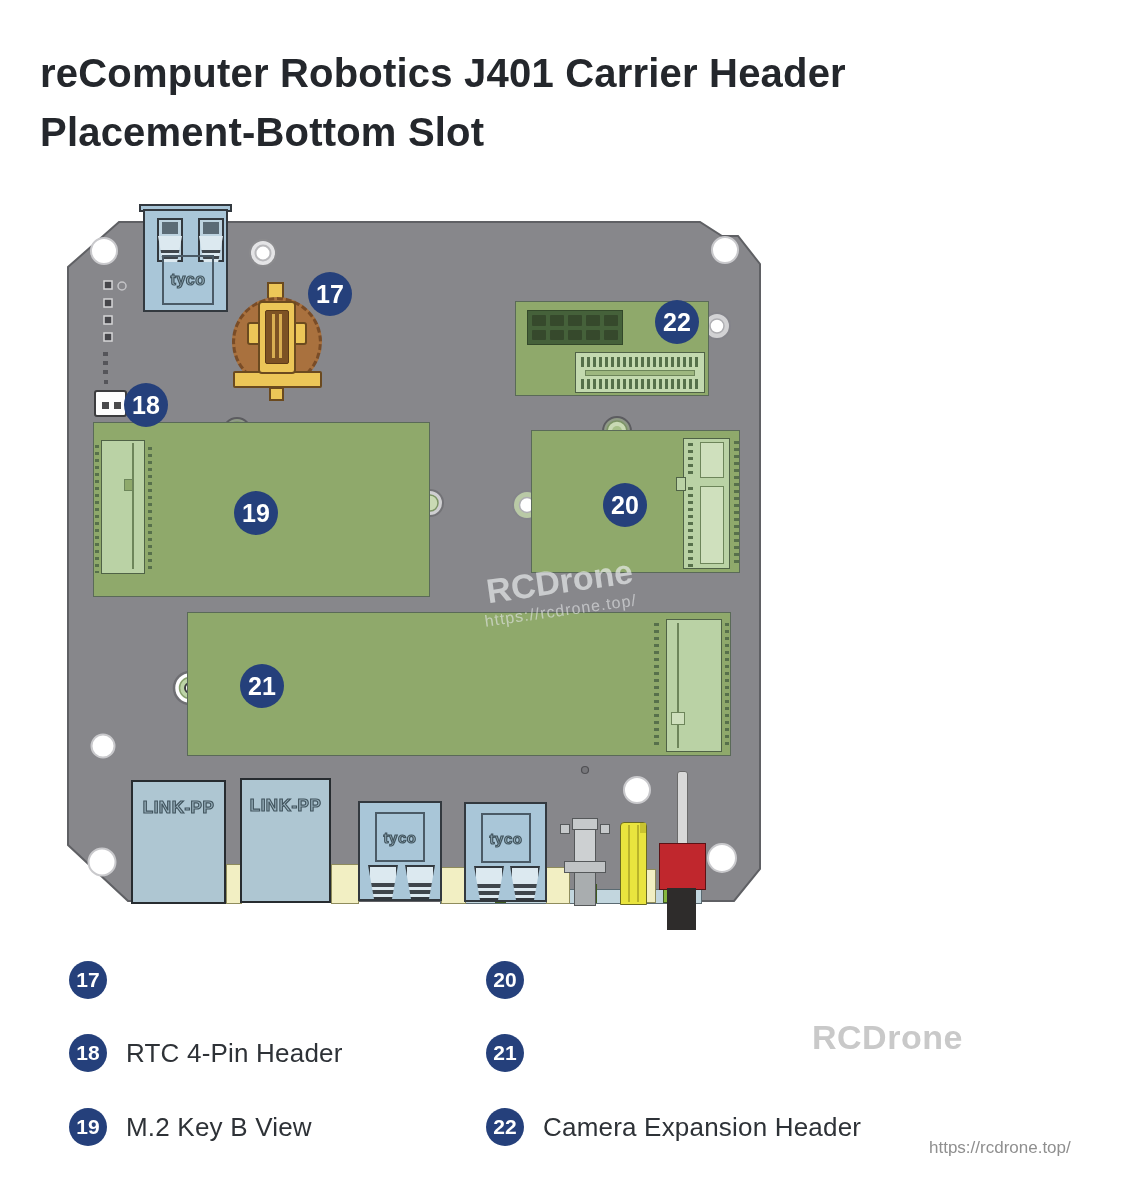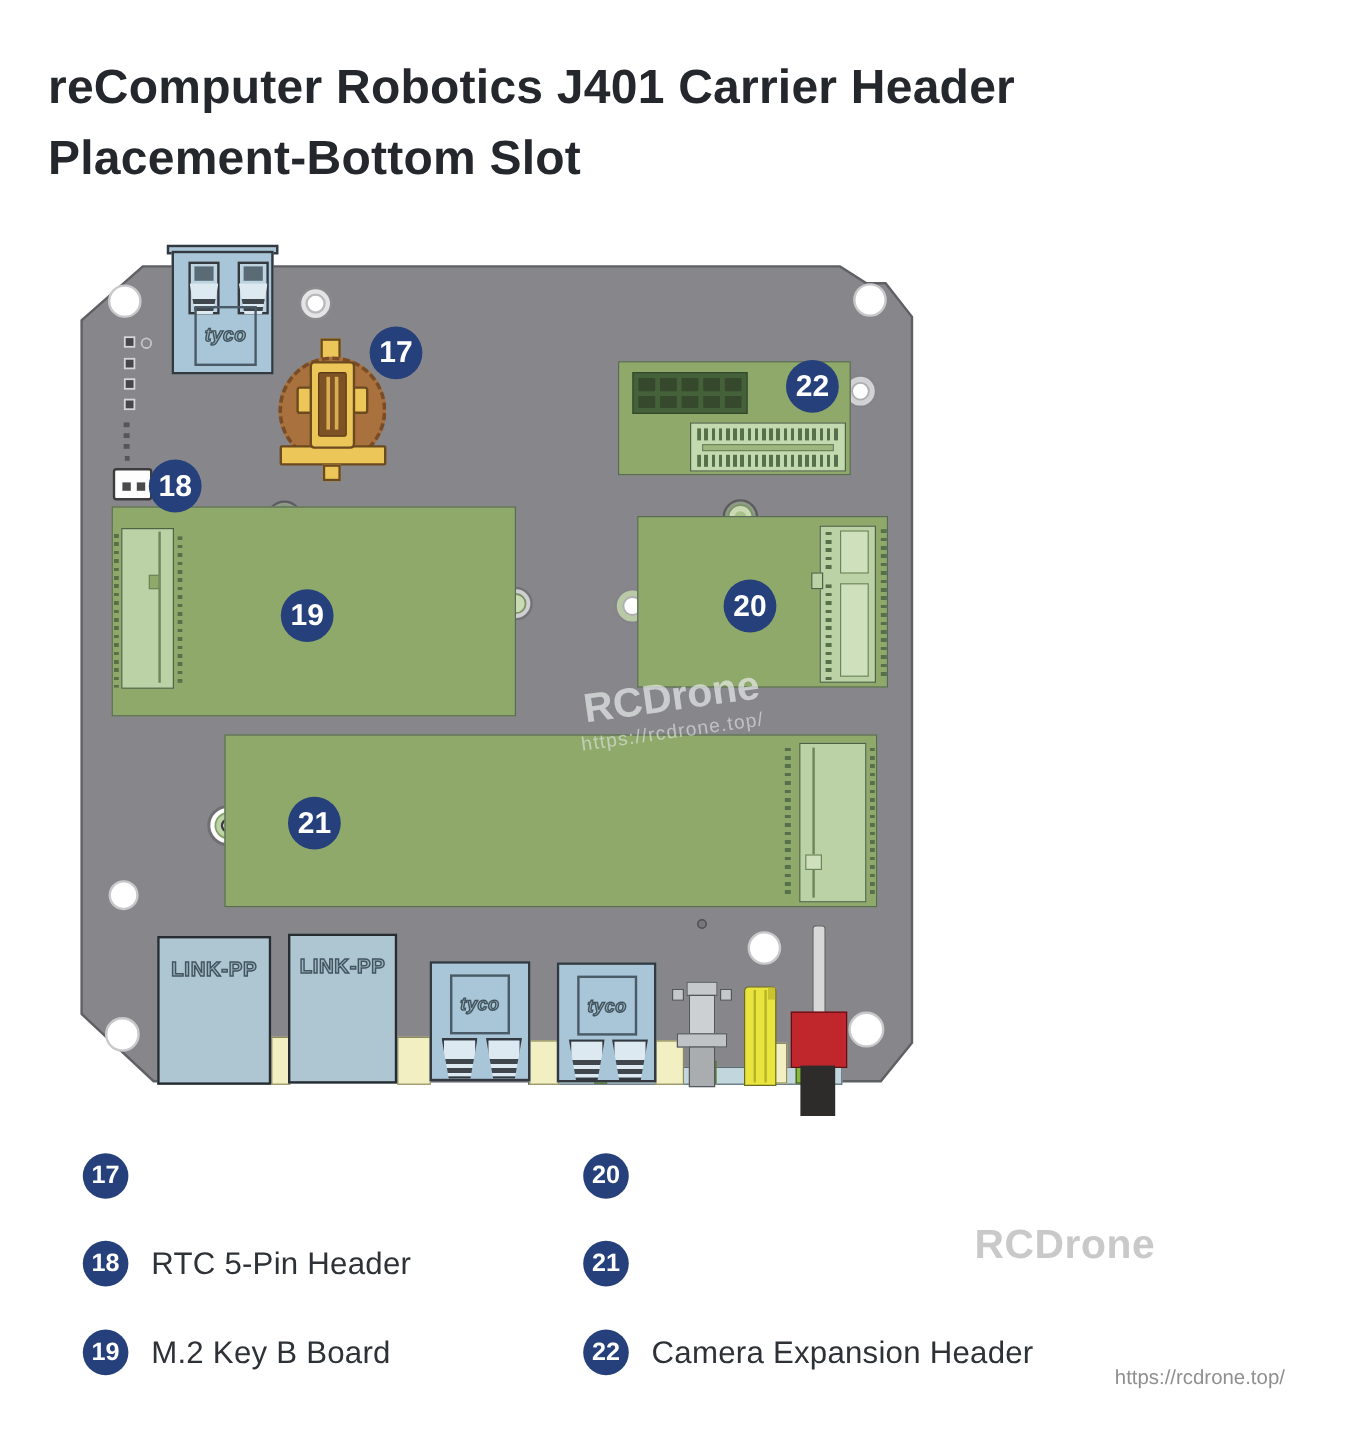--- a/index.html
+++ b/index.html
@@ -25,21 +25,21 @@
   
   .callout{
     width:44px;height:44px;border-radius:50%;background:#25407b;color:#fff;
     font-weight:700;font-size:25px;display:flex;align-items:center;justify-content:center;
     z-index:40;
   }
   
   .blueshell{background:#a9c6d8;border:2px solid #33393f;}
   .jack{background:#aec6d2;border:2px solid #272c30;}
   .emboss{
-    font-weight:800;font-style:italic;letter-spacing:0.5px;
+    font-weight:800;letter-spacing:0.5px;
     color:#9db6c2;-webkit-text-stroke:1.2px #42555f;text-align:center;
   }
   .embossU{font-style:normal;}
   .labelbox{border:2px solid #4a5a66;display:flex;align-items:center;justify-content:center;}
   .prong{
     background:linear-gradient(180deg,#dce9f0 0 52%,#3f464c 52% 66%,#dce9f0 66% 76%,#3f464c 76% 90%,#dce9f0 90%);
     clip-path:polygon(0 0,100% 0,80% 100%,20% 100%);
     border:2px solid #33393f;
   }
   .pad{background:#f2efc3;border:1px solid #8f8c5c;}
@@ -275,25 +275,25 @@
 <div class="abs callout" style="left:234px;top:491px;">19</div>
 <div class="abs callout" style="left:603px;top:483px;">20</div>
 <div class="abs callout" style="left:240px;top:664px;">21</div>
 <div class="abs callout" style="left:655px;top:300px;">22</div>
 
 <div class="abs legend-row" style="left:69px;top:961px;">
   <div class="badge">17</div>
 </div>
 <div class="abs legend-row" style="left:69px;top:1034px;">
   <div class="badge">18</div>
-  <div class="legend-label">RTC 5-Pin Header</div>
+  <div class="legend-label">RTC 4-Pin Header</div>
 </div>
 <div class="abs legend-row" style="left:69px;top:1108px;">
   <div class="badge">19</div>
-  <div class="legend-label">M.2 Key B Board</div>
+  <div class="legend-label">M.2 Key B View</div>
 </div>
 <div class="abs legend-row" style="left:486px;top:961px;">
   <div class="badge">20</div>
 </div>
 <div class="abs legend-row" style="left:486px;top:1034px;">
   <div class="badge">21</div>
 </div>
 <div class="abs legend-row" style="left:486px;top:1108px;">
   <div class="badge">22</div>
   <div class="legend-label">Camera Expansion Header</div>

